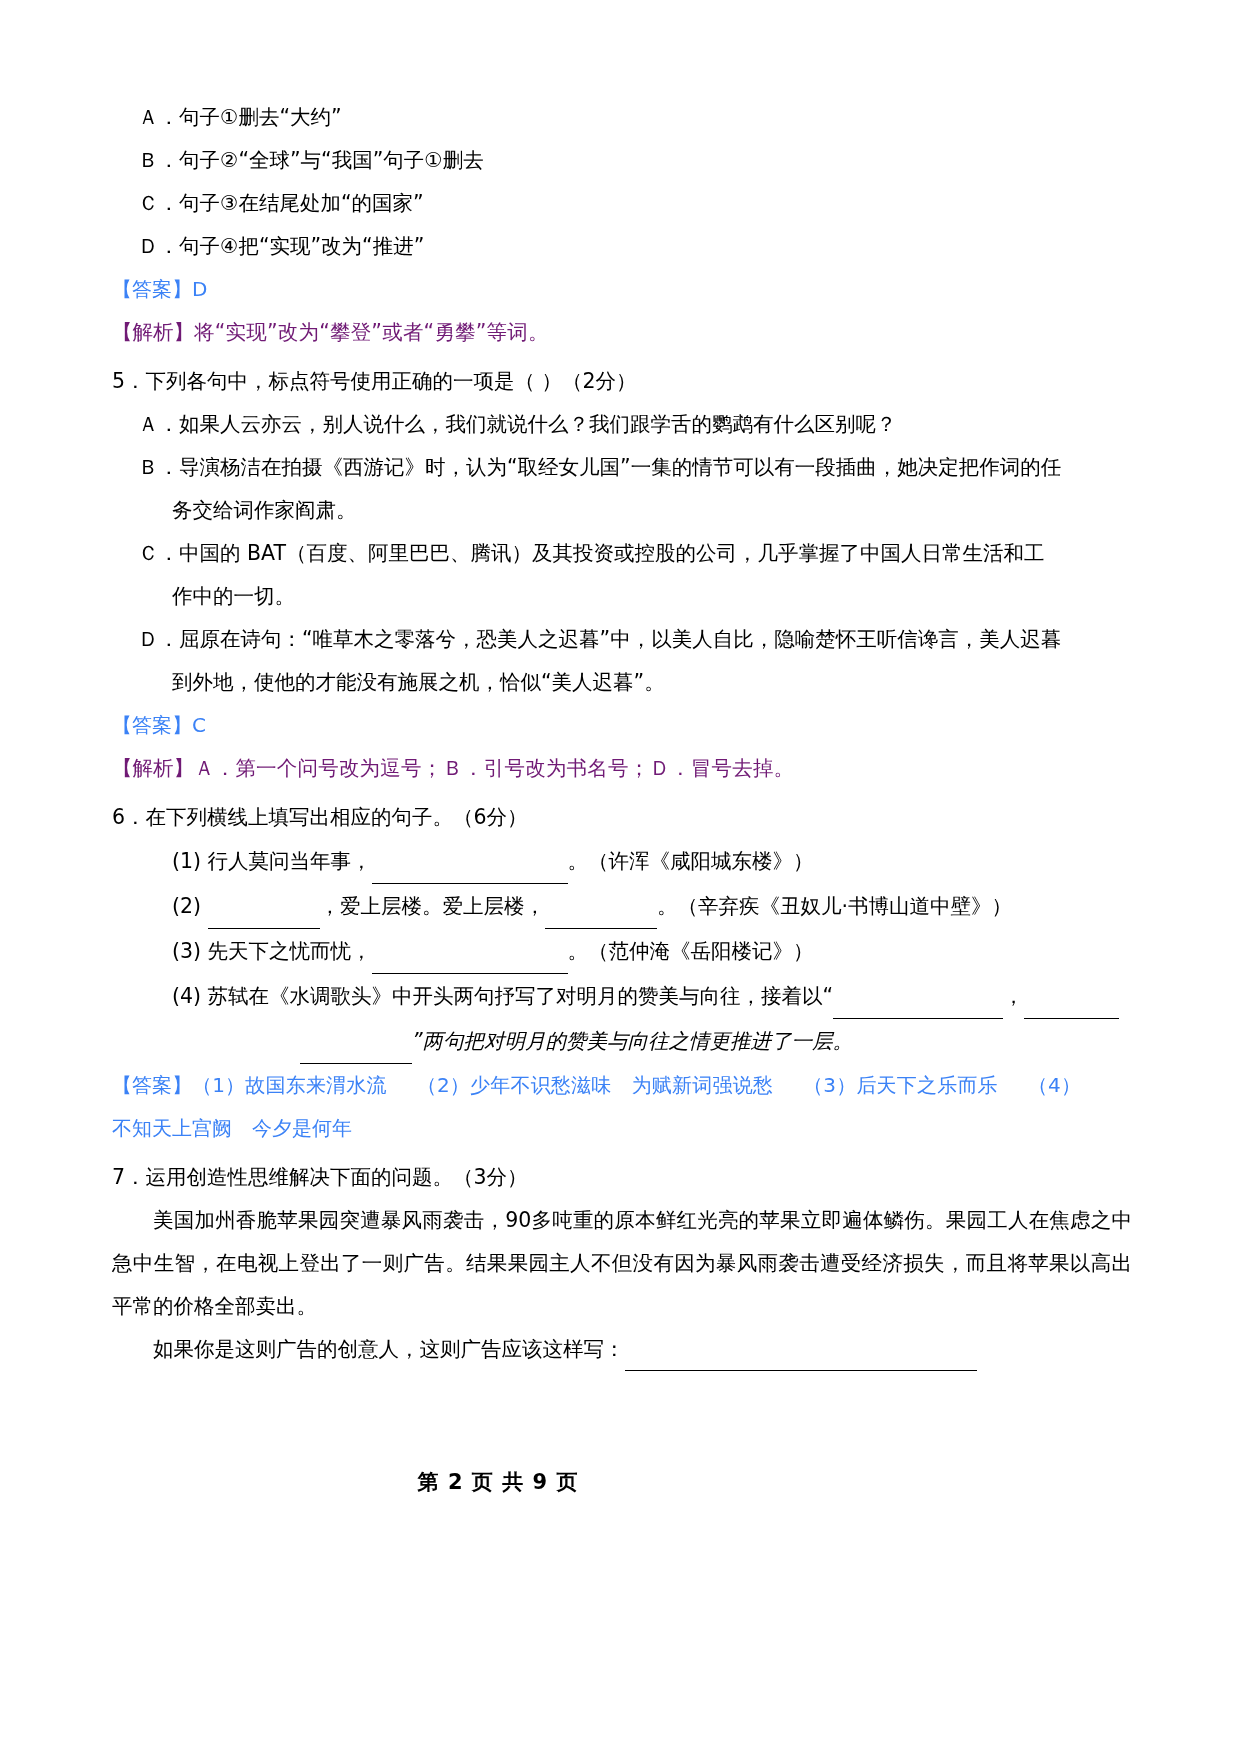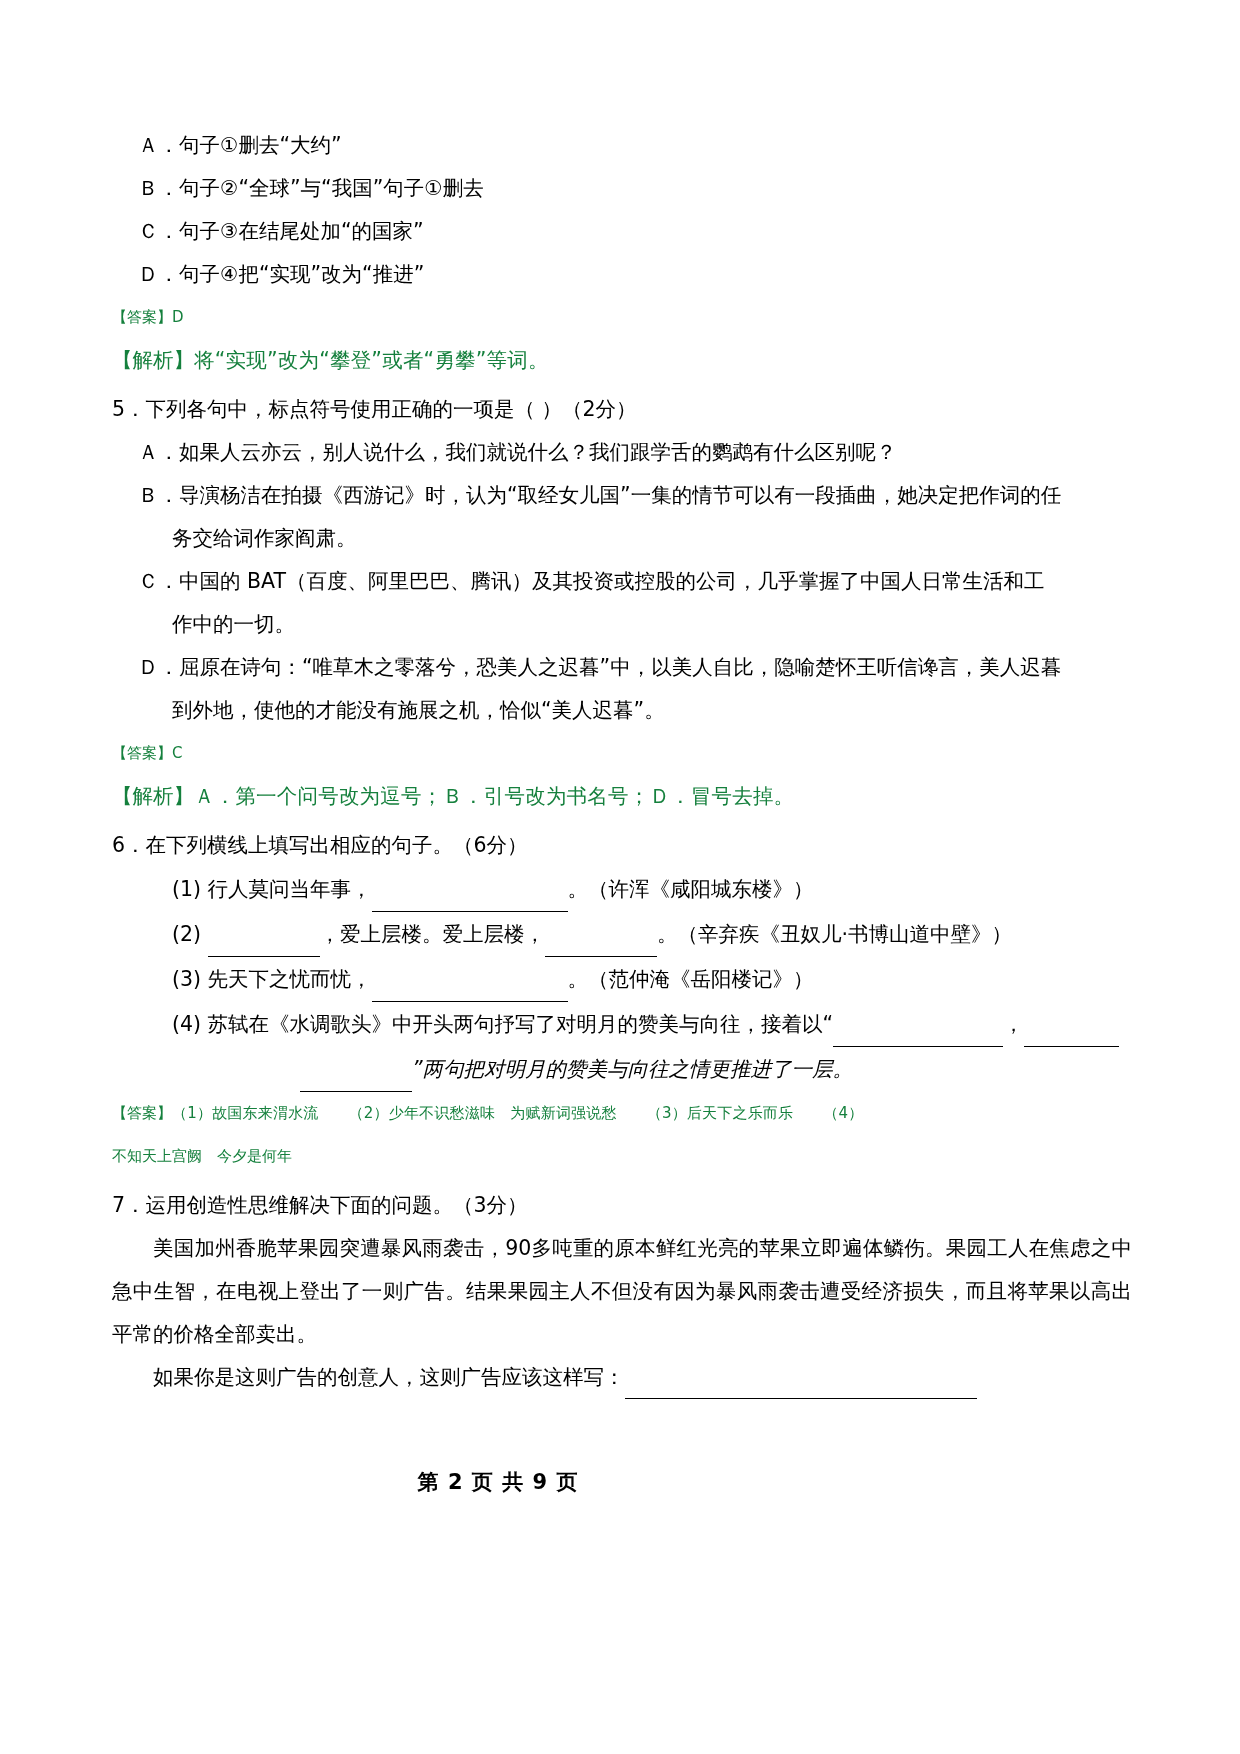--- a/index.html
+++ b/index.html
@@ -17,21 +17,21 @@
     width: 1240px;
     height: 1754px;
     margin: 0 auto;
     background: #ffffff;
     box-sizing: border-box;
     overflow: hidden;
   }
   .content {
     position: absolute;
     left: 112px;
-    top: 124px;
+    top: 96px;
     width: 1020px;
   }
   .q-stem {
     font-size: 20.5px;
     line-height: 43px;
     margin-top: 6px;
   }
   .opt {
     font-size: 20.5px;
     line-height: 43px;
@@ -47,26 +47,26 @@
     line-height: 43px;
     text-align: justify;
     text-justify: inter-ideograph;
   }
   .para-indent {
     text-indent: 41px;
   }
 
   
   .answer {
-    color: #15803d;
-    font-size: 15px;
+    color: #3b82f6;
+    font-size: 20px;
     line-height: 43px;
   }
   .analysis {
-    color: #15803d;
+    color: #701a75;
     font-size: 20.5px;
     line-height: 43px;
   }
   .tag {
     letter-spacing: 0;
   }
   .answer .val, .analysis .val {
     letter-spacing: 0.2px;
   }
   .gap-md { display: inline-block; width: 30px; }

